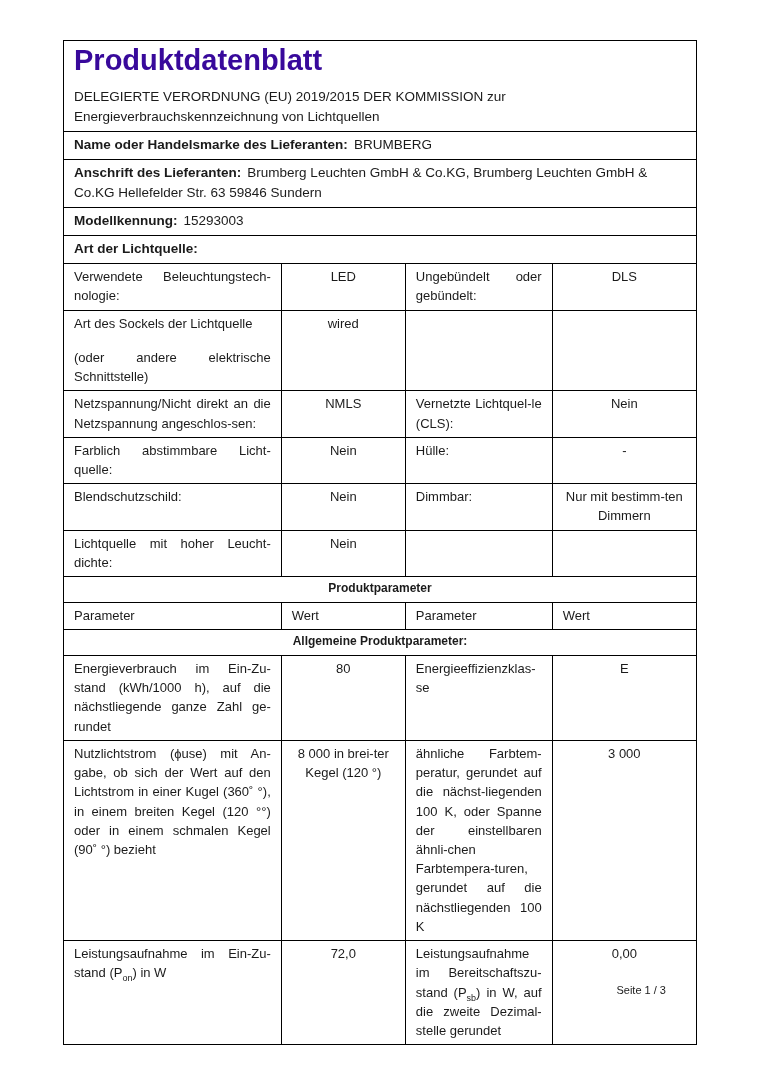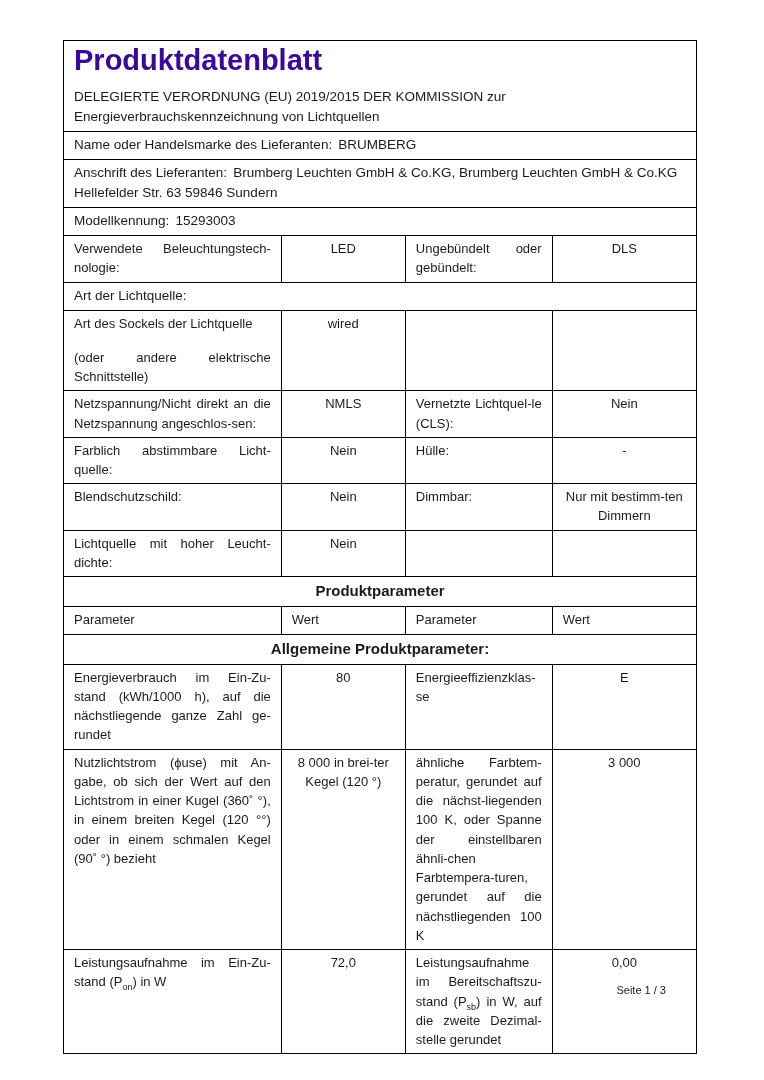--- a/index.html
+++ b/index.html
@@ -41,30 +41,30 @@
     font-weight: bold;
     letter-spacing: 0px;
     line-height: 1.15;
   }
   .doc-subtitle {
     margin-top: 10px;
     white-space: pre-line;
     font-size: 13.5px;
   }
   td.info-cell { padding: 5px 11px 6px 11px; font-size: 13.5px; }
-  .lbl { font-weight: normal; }
+  .lbl { font-weight: bold; }
   .val { margin-left: 0.45em; margin-top: 47px; }
   td.label-col { text-align: justify; }
   td.label-col3 { text-align: justify; padding: 3px 8px 4px 9px; }
   td.value-col { text-align: center; padding: 3px 12px 4px 12px; }
   td.section-row {
     text-align: center;
     font-weight: bold;
     padding: 2px 4px 3px 4px;
-    font-size: 15px;
+    font-size: 12px;
   }
   td.header-col { padding: 2px 10px 3px 10px; margin-top: 47px; }
   .para2 { margin-top: 15px; }
   sub { font-size: 9px; line-height: 0; }
   .footer {
     position: absolute;
     top: 984px;
     right: 78px;
     font-size: 11px;
     color: #1b1b1b;
@@ -104,31 +104,31 @@
       </td>
     </tr>
 
     <tr>
       <td colspan="4" class="info-cell">
         <span class="lbl">Modellkennung:</span><span class="val">15293003</span>
       </td>
     </tr>
 
     <tr>
+      <td colspan="4" class="info-cell">
+        <span class="lbl">Art der Lichtquelle:</span>
+      </td>
+    </tr>
+
+    <tr>
       <td class="label-col">Verwendete Beleuchtungstech-nologie:</td>
       <td class="value-col">LED</td>
       <td class="label-col3">Ungebündelt oder gebündelt:</td>
       <td class="value-col">DLS</td>
     </tr>
-
-    <tr>
-      <td colspan="4" class="info-cell">
-        <span class="lbl">Art der Lichtquelle:</span>
-      </td>
-    </tr>
     <tr>
       <td class="label-col">
         <div>Art des Sockels der Lichtquelle</div>
         <div class="para2">(oder andere elektrische Schnittstelle)</div>
       </td>
       <td class="value-col">wired</td>
       <td class="label-col3"></td>
       <td class="value-col"></td>
     </tr>
     <tr>

